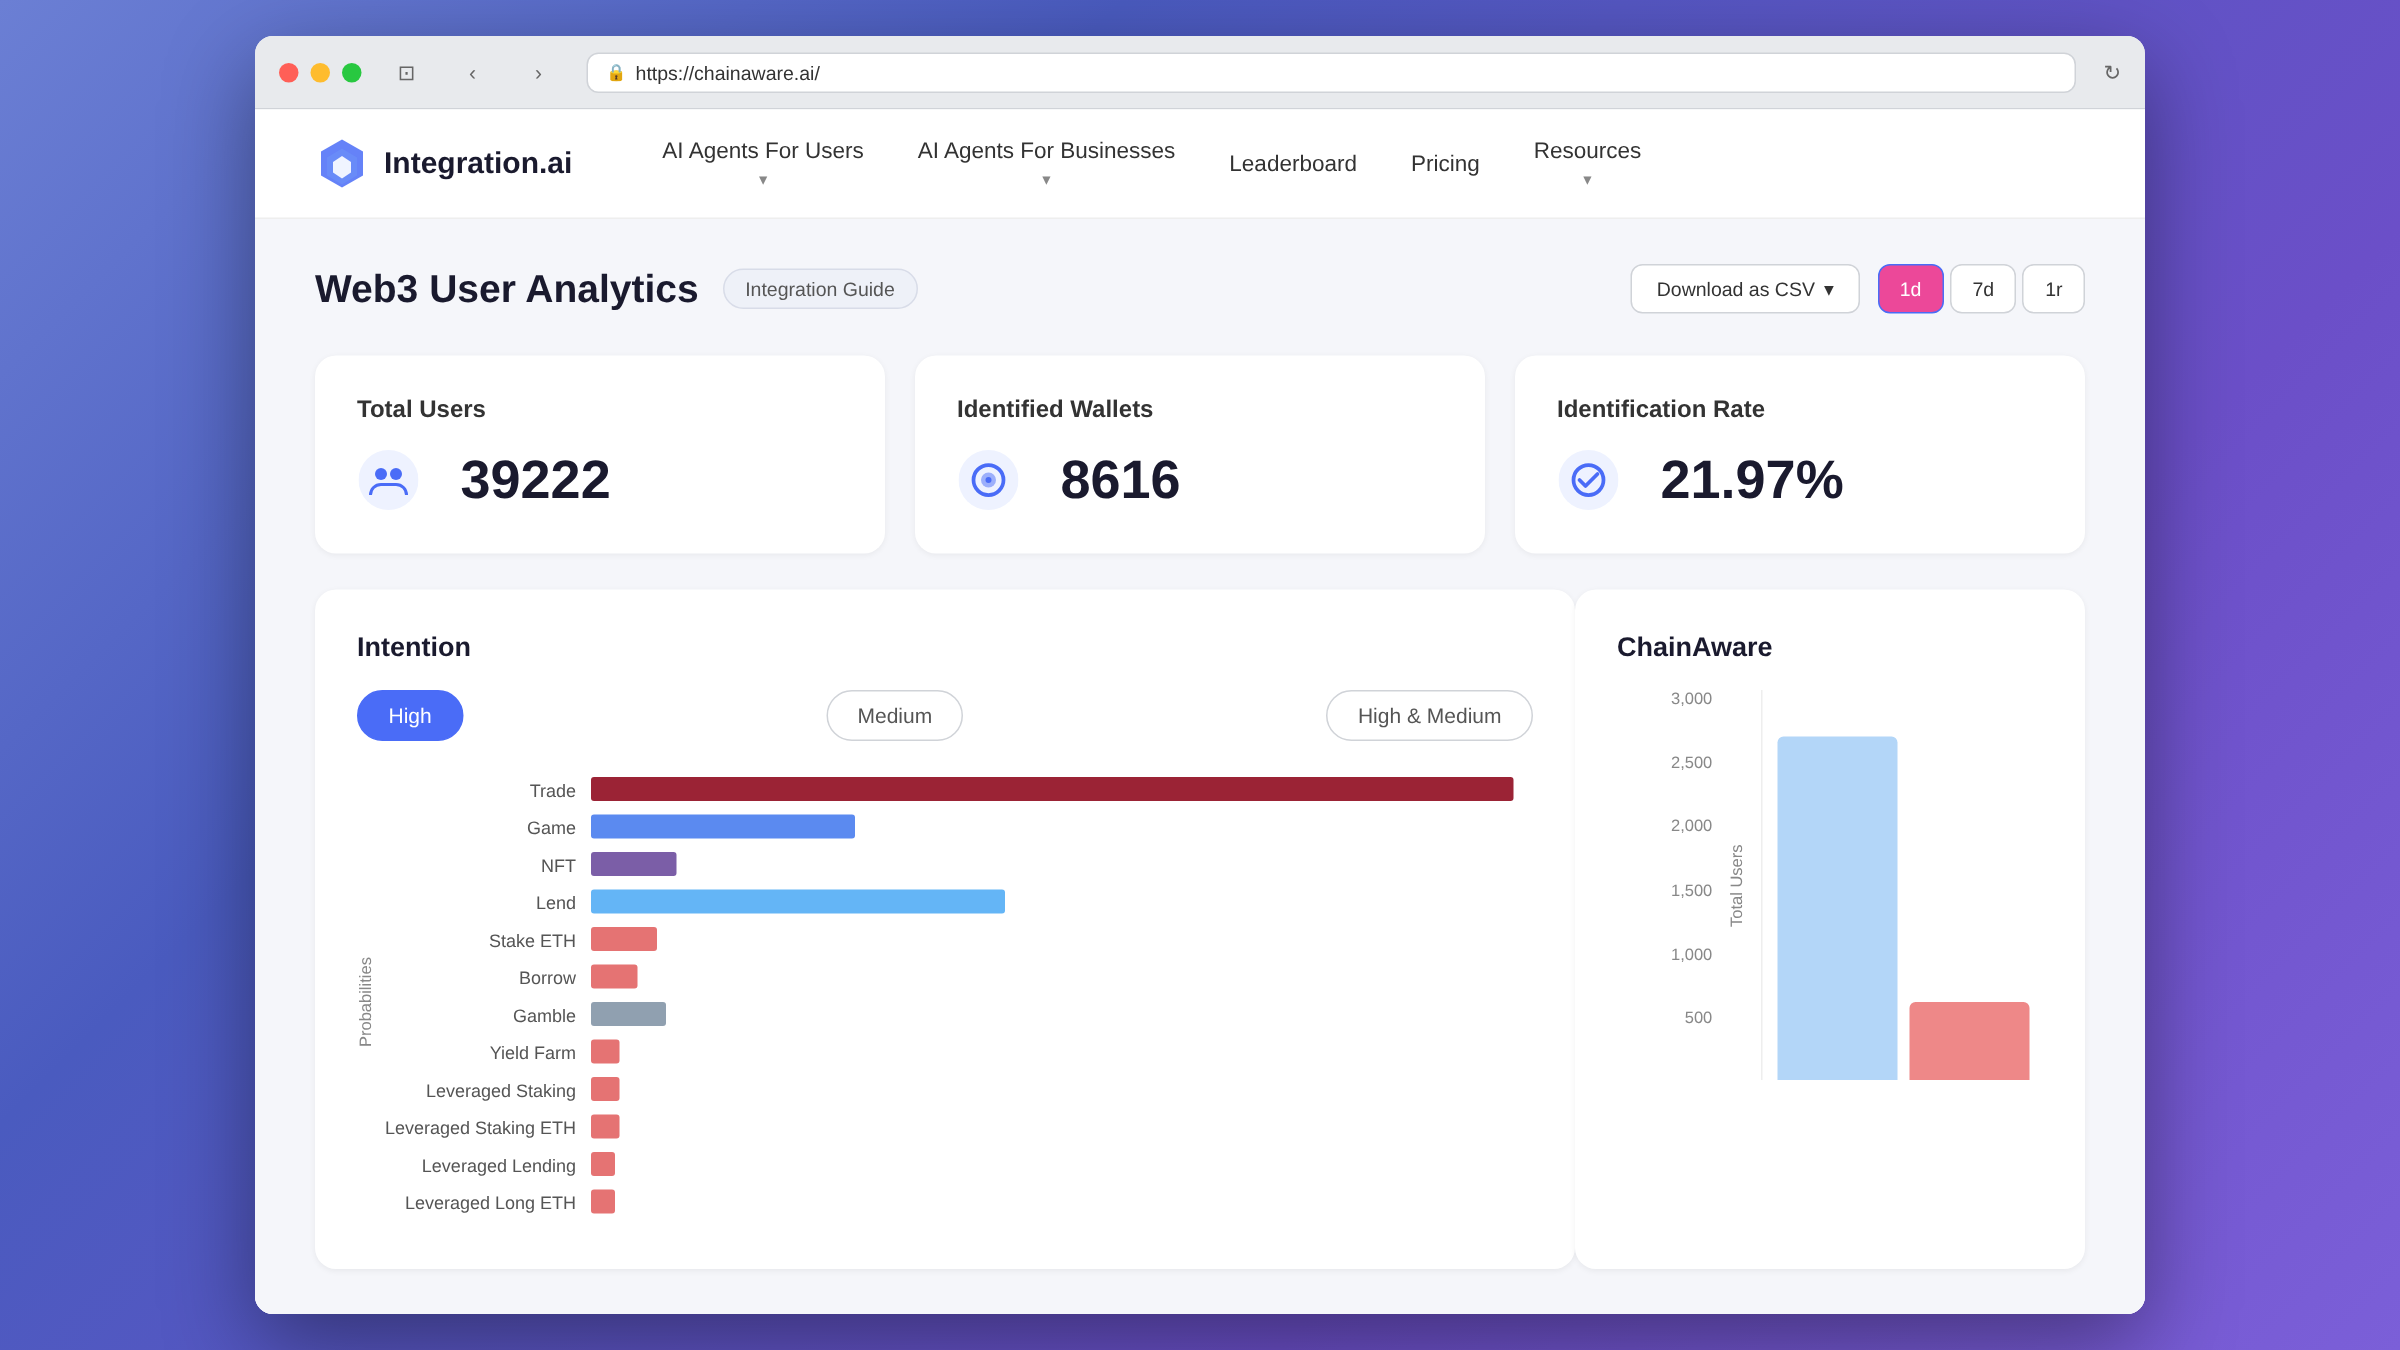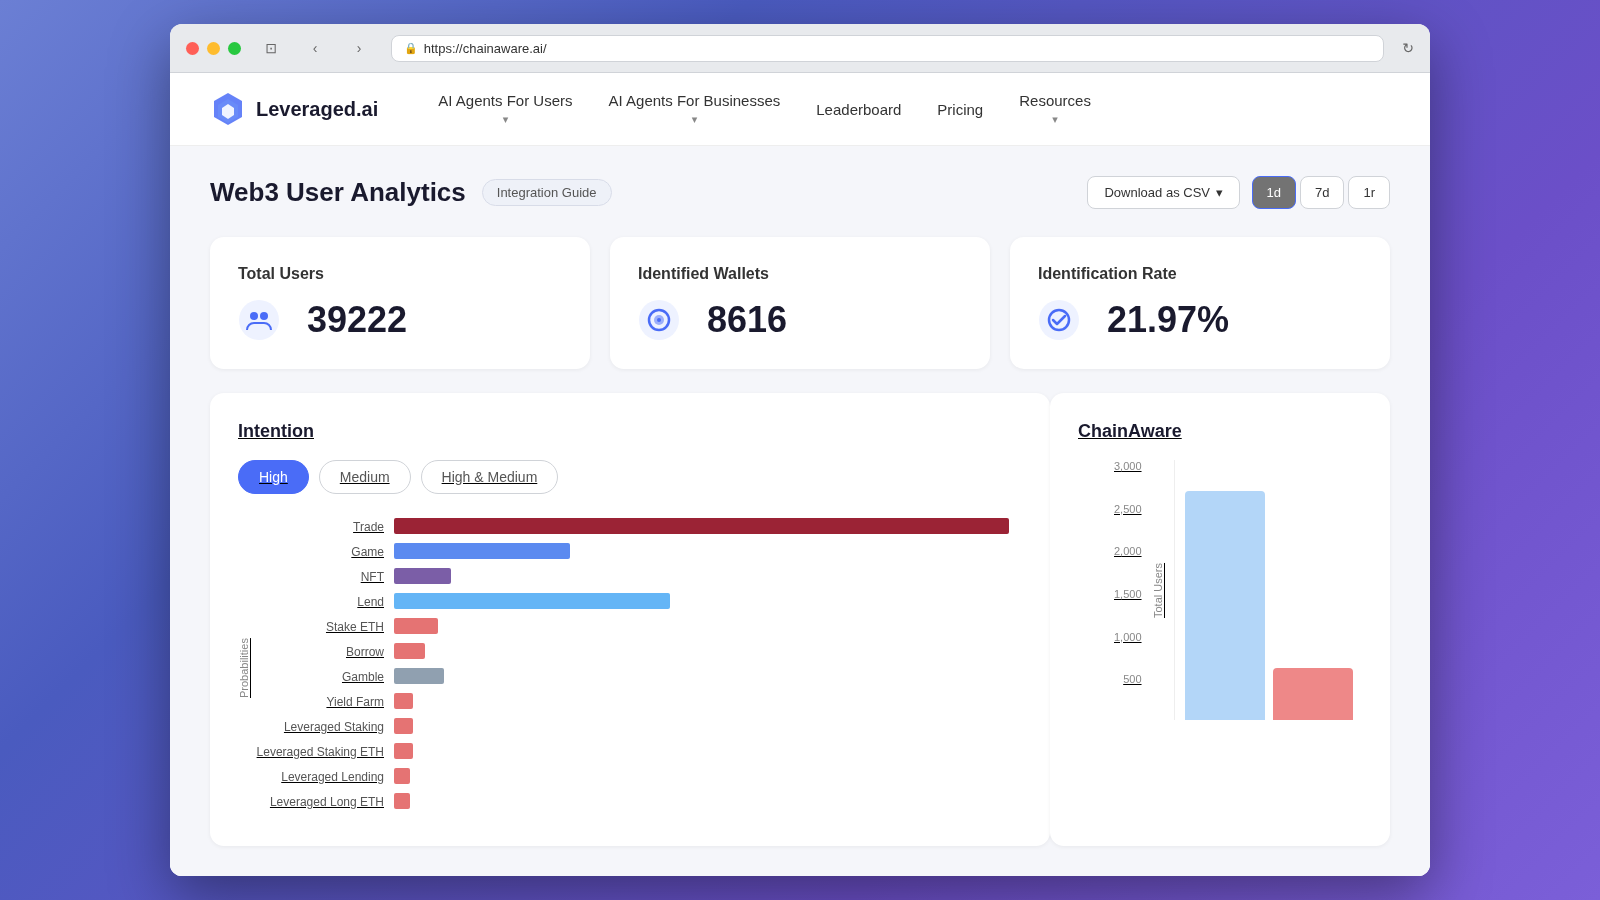--- a/index.html
+++ b/index.html
@@ -165,21 +165,21 @@
     .time-btn {
       padding: 8px 14px;
       border-radius: 8px;
       border: 1px solid #d0d3d8;
       background: white;
       font-size: 13px;
       color: #333;
       cursor: pointer;
     }
     .time-btn.active {
-      background: #737373;
+      background: #ec4899;
       color: white;
       border-color: #4a6cf7;
     }
 
     
     .stats-row {
       display: grid;
       grid-template-columns: 1fr 1fr 1fr;
       gap: 20px;
       margin-bottom: 24px;
@@ -208,40 +208,40 @@
     .stat-number {
       font-size: 36px;
       font-weight: 700;
       color: #1a1a2e;
     }
 
     
     .bottom-row {
       display: grid;
       grid-template-columns: 1fr 340px;
-      text-decoration: underline;
     }
 
     
     .intention-card {
       background: white;
       border-radius: 14px;
       padding: 28px;
       box-shadow: 0 1px 4px rgba(0,0,0,0.06);
     }
     .section-title {
       font-size: 18px;
       font-weight: 700;
       color: #1a1a2e;
       margin-bottom: 18px;
     }
     .filter-tabs {
       display: flex;
       gap: 10px;
       margin-bottom: 24px;
+      justify-content: space-between;
     }
     .filter-tab {
       padding: 8px 20px;
       border-radius: 22px;
       border: 1px solid #d0d3d8;
       background: white;
       font-size: 14px;
       color: #555;
       cursor: pointer;
     }
@@ -326,21 +326,21 @@
 
   <div class="page-content">
 
     <nav class="navbar">
       <div class="logo">
         <svg class="logo-icon" viewBox="0 0 36 36" fill="none">
           <polygon points="18,2 32,10 32,26 18,34 4,26 4,10" fill="#4a6cf7" opacity="0.85"></polygon>
           <polygon points="18,8 28,14 28,26 18,32 8,26 8,14" fill="#6b8ff8" opacity="0.7"></polygon>
           <polygon points="18,13 24,17 24,24 18,28 12,24 12,17" fill="white" opacity="0.9"></polygon>
         </svg>
-        <span>Leveraged.ai</span>
+        <span>Integration.ai</span>
       </div>
       <div class="nav-links">
         <a class="nav-link">
           <span>AI Agents For Users</span>
           <span class="chevron">▾</span>
         </a>
         <a class="nav-link">
           <span>AI Agents For Businesses</span>
           <span class="chevron">▾</span>
         </a>

